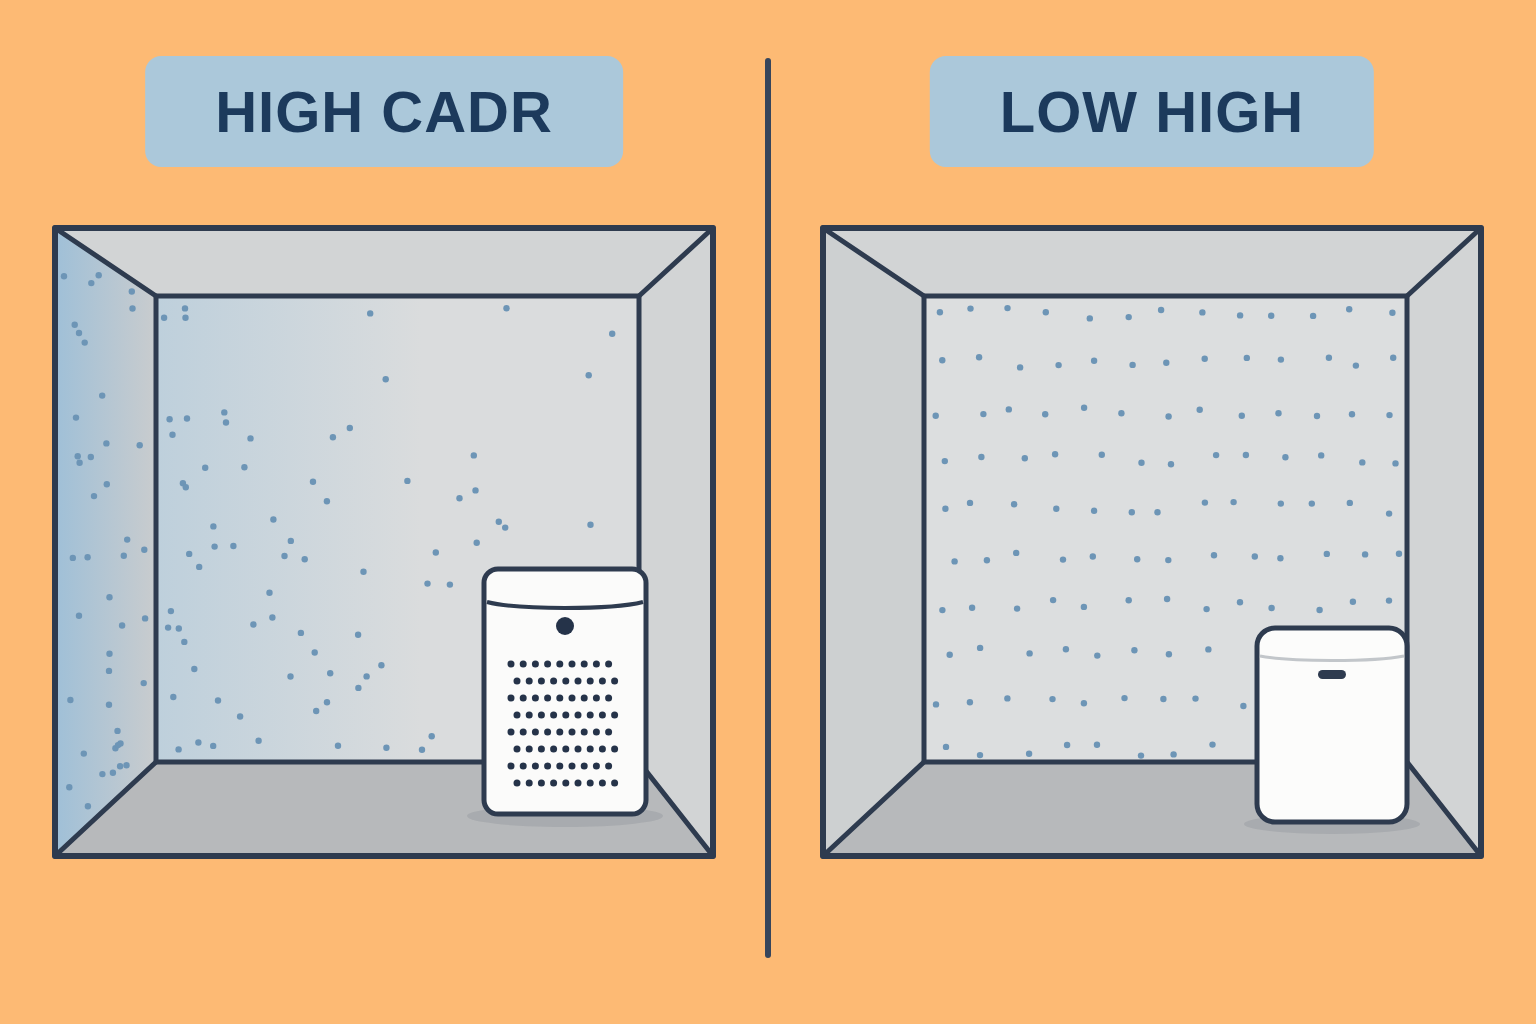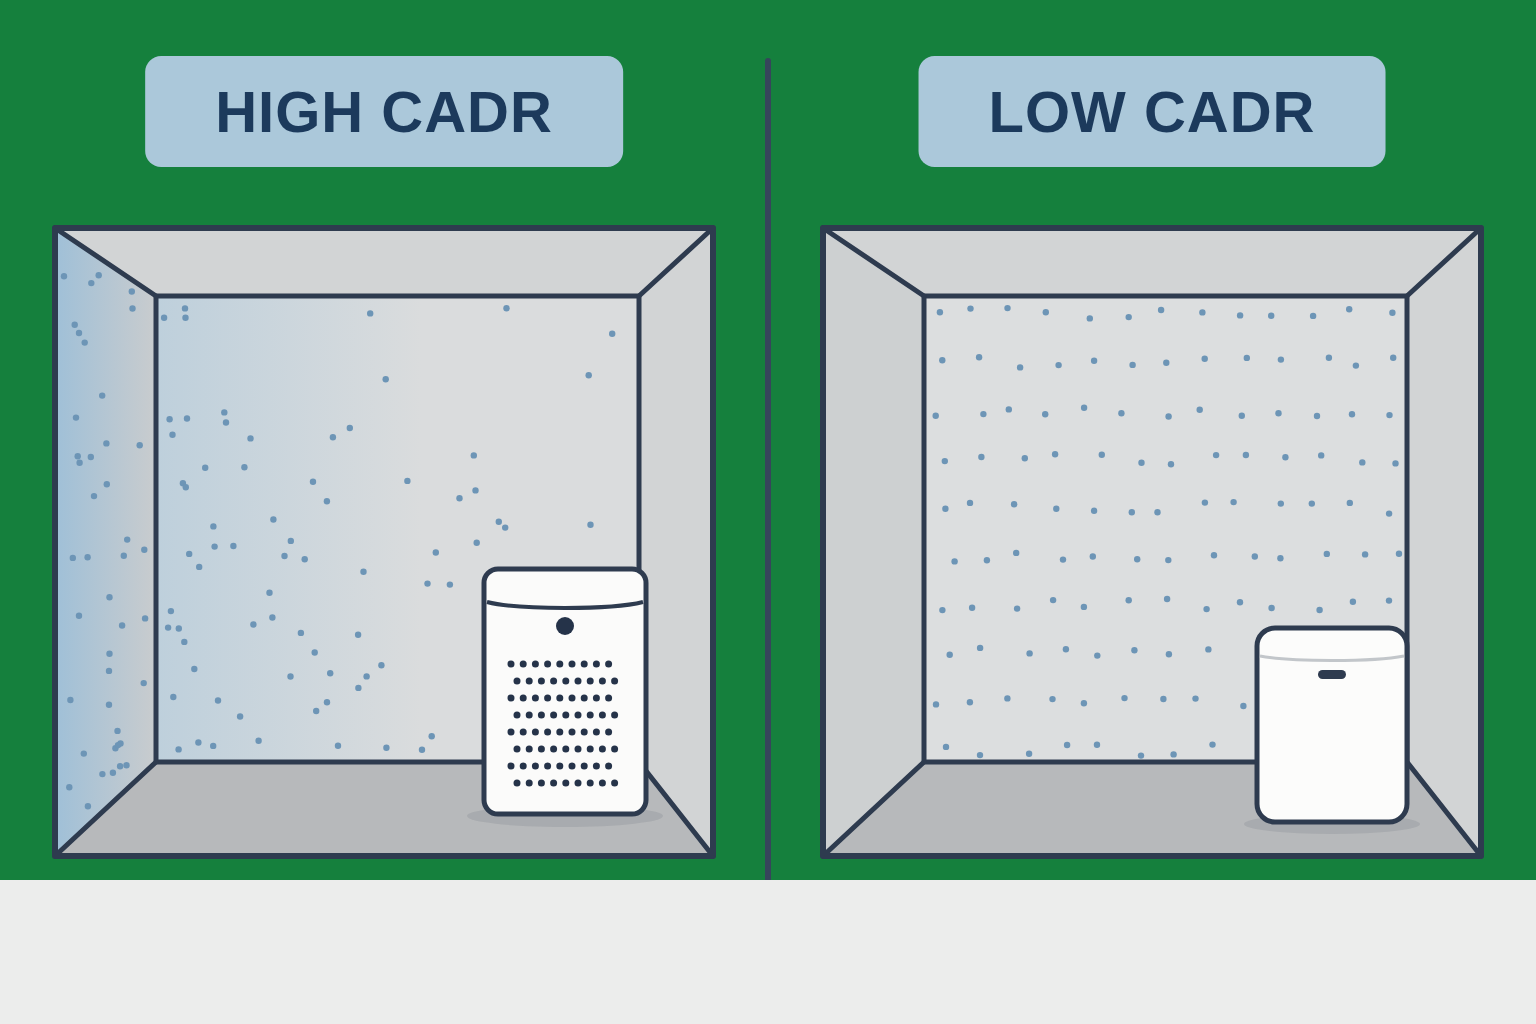--- a/index.html
+++ b/index.html
@@ -1,17 +1,17 @@
 <!DOCTYPE html>
 <html><head>
 <meta charset="utf-8">
 <style>
   html,body{margin:0;padding:0;}
   body{background:#ecedec;font-family:"Liberation Sans",sans-serif;}
-  .stage{position:relative;width:1536px;height:880px;background:#15803d;overflow:hidden;}
+  .stage{position:relative;width:1536px;height:1024px;background:#fdba74;overflow:hidden;}
   .panel{position:absolute;top:0;width:768px;height:1024px;}
   .panel-left{left:0;}
   .panel-right{left:768px;}
   .badge{
     position:absolute;top:56px;left:50%;transform:translateX(-50%);
     padding:22px 70px;border-radius:16px;
     font-size:58px;font-weight:bold;letter-spacing:1px;white-space:nowrap;
   }
   .room{position:absolute;top:222px;left:49px;width:670px;height:640px;display:block;}
   .divider{position:absolute;left:765px;top:58px;width:6px;height:900px;border-radius:3px;}
@@ -255,21 +255,21 @@
             <circle cx="565.6" cy="561.0" r="3.5" fill="#253349"></circle>
           </g>
       </g>
     </svg>
   </div>
 
   <div class="divider" style="background: rgb(54, 69, 91);"></div>
 
   <div class="panel panel-right">
     <div class="badge" style="background: rgb(171, 200, 218); color: rgb(28, 58, 92);">
-      <span>LOW CADR</span>
+      <span>LOW HIGH</span>
     </div>
 
     <svg class="room" viewBox="0 0 670 640">
 
       <polygon points="6,6 664,6 590,74 107,74" fill="#d2d4d5"></polygon>
       <polygon points="6,6 107,74 107,540 6,634" fill="#cdd0d1"></polygon>
       <polygon points="664,6 590,74 590,540 664,634" fill="#d2d4d5"></polygon>
       <polygon points="6,634 107,540 590,540 664,634" fill="#b7b9bb"></polygon>
       <rect x="107" y="74" width="483" height="466" fill="#dcdedf"></rect>
 

